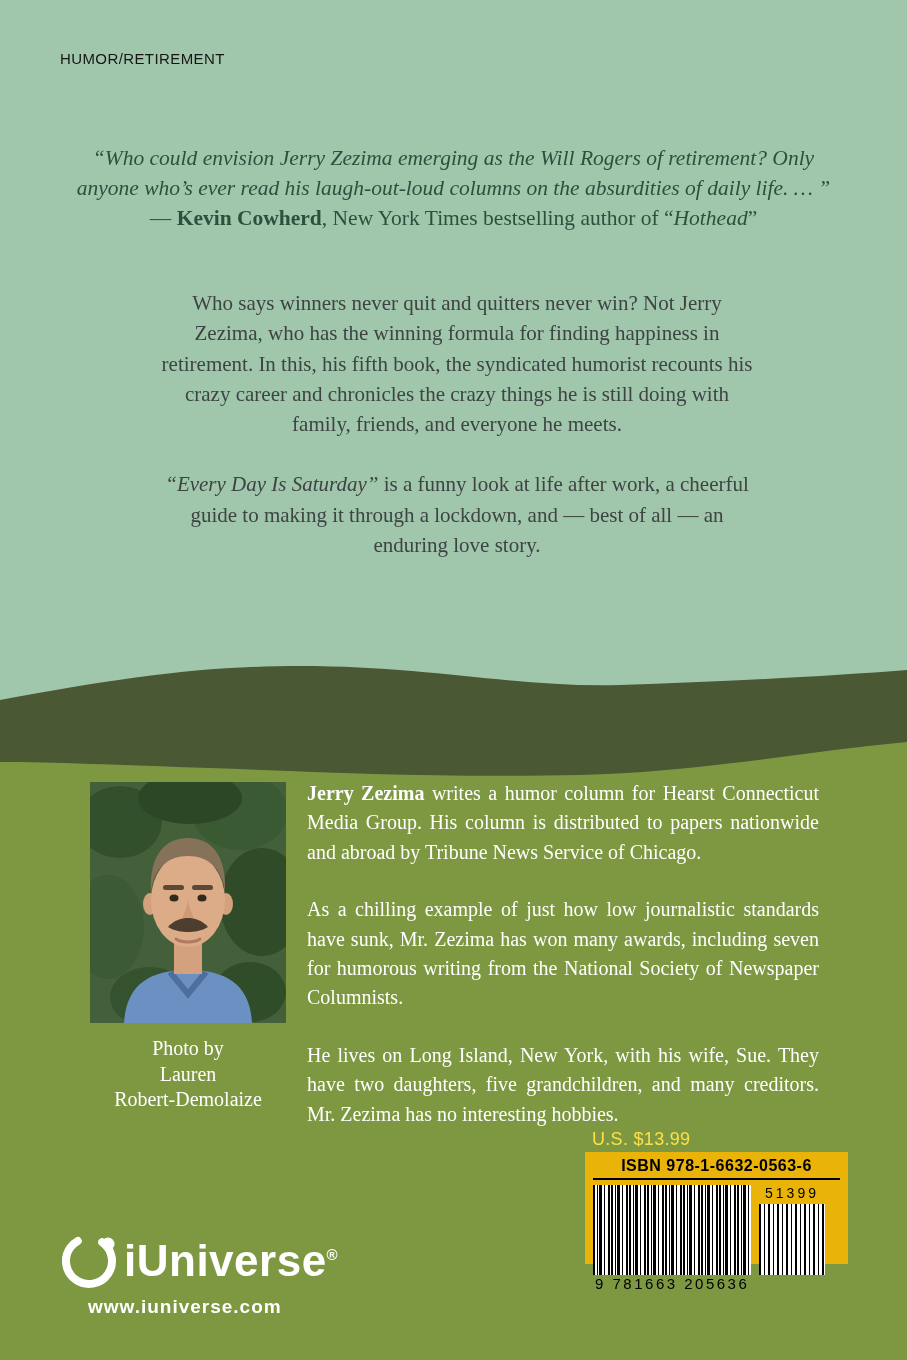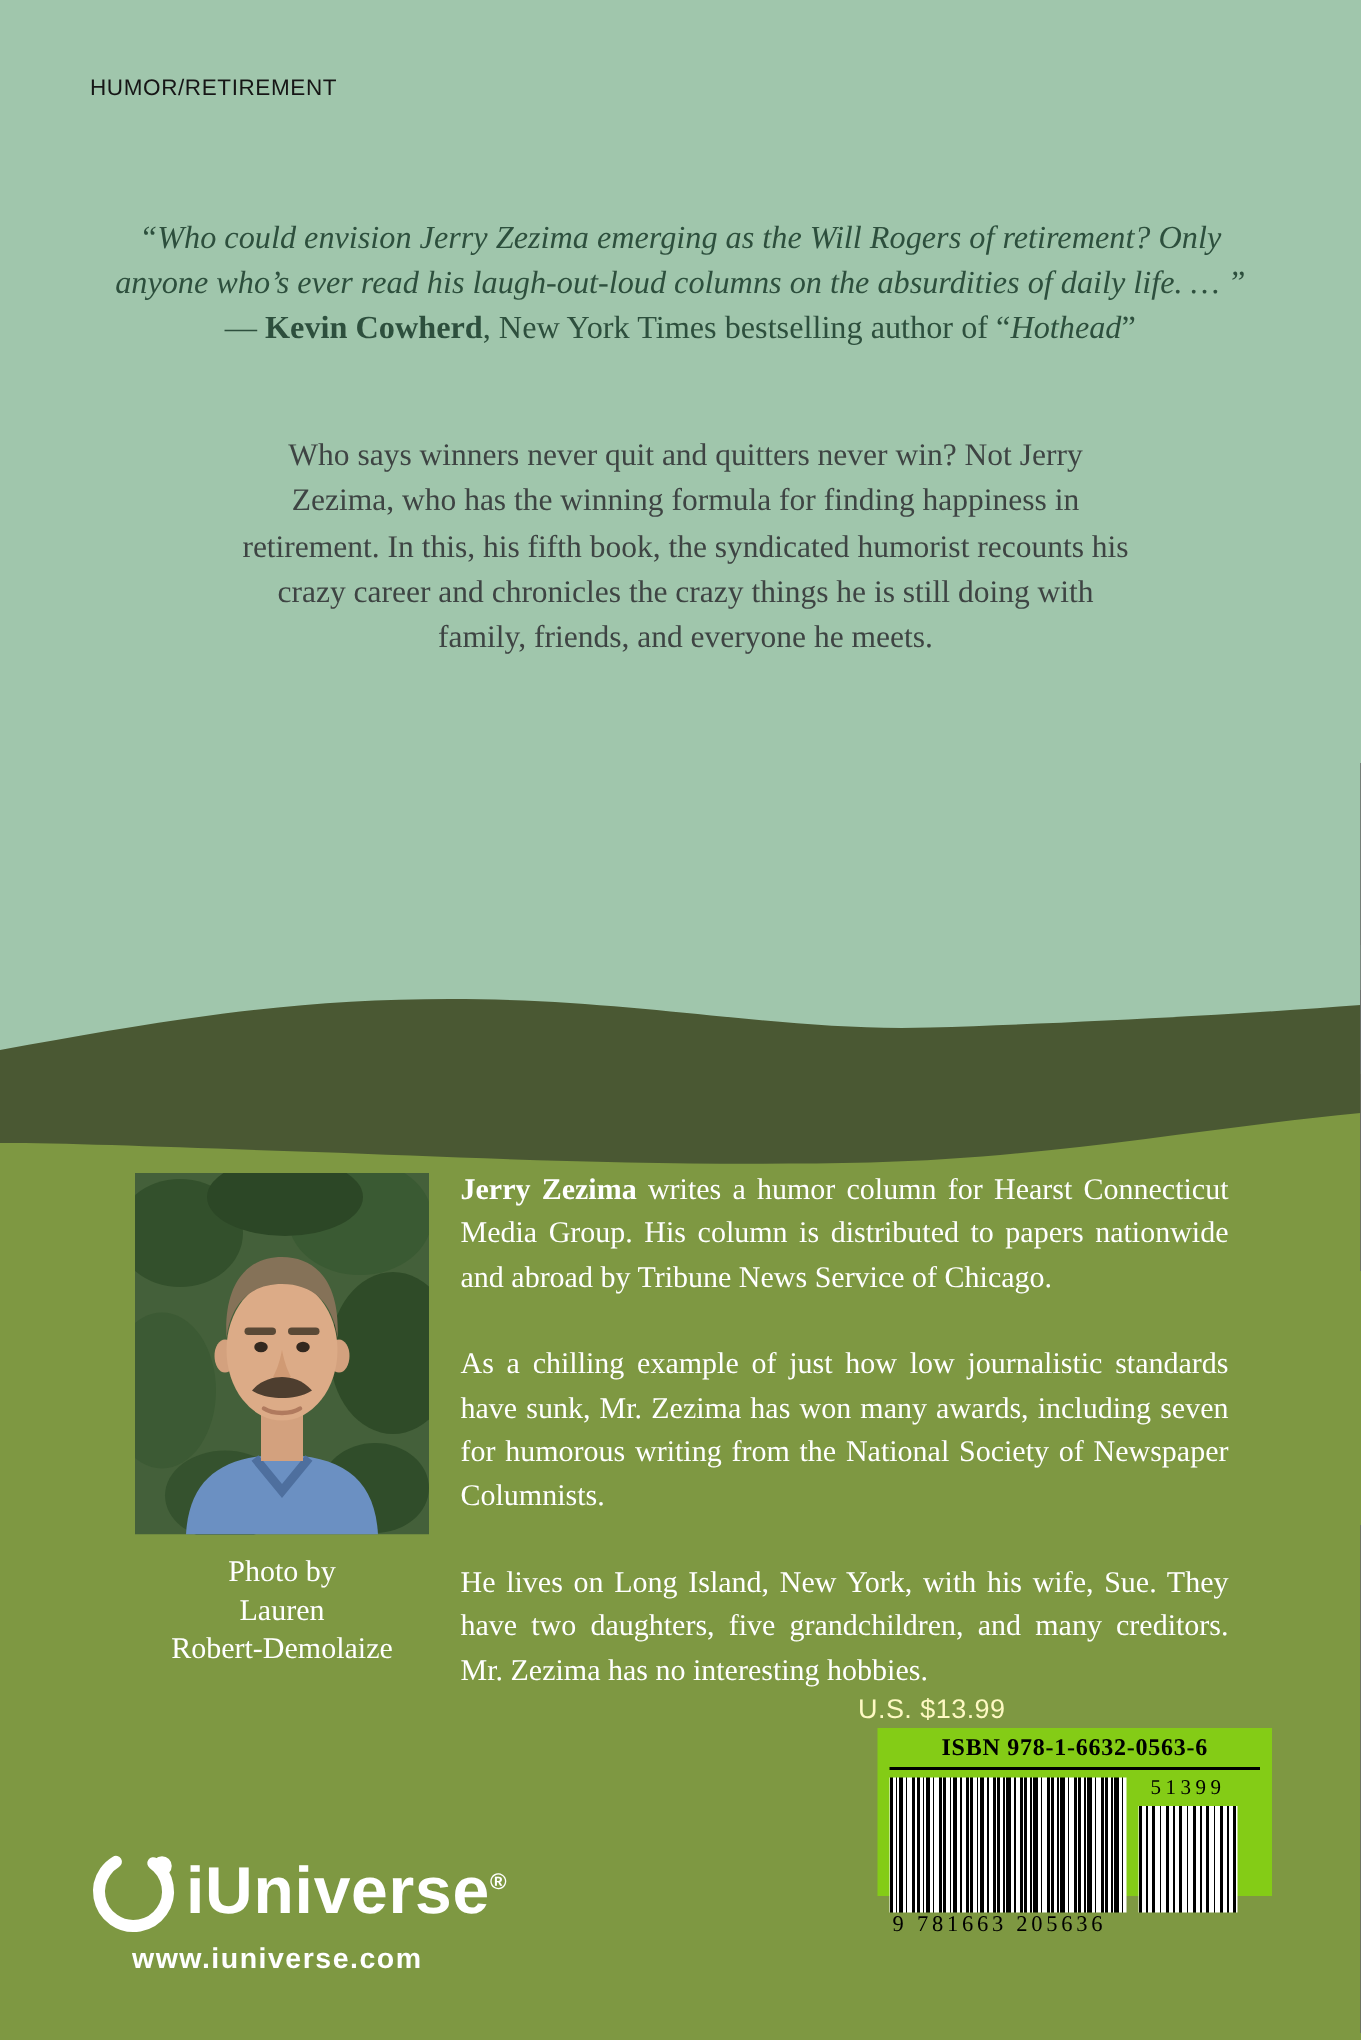--- a/index.html
+++ b/index.html
@@ -43,29 +43,29 @@
   .photo-credit span { display:block; }
 
   .bio {
     position:absolute; left:307px; top:779px; width:512px;
     color:#fff; font-size:20px; line-height:29.4px; text-align:justify;
   }
   .bio p { margin:0 0 28px 0; }
   .bio b { font-weight:bold; }
 
   .price {
-    position:absolute; left:572px; top:1129px;
-    font-family:"Liberation Sans", sans-serif; font-size:18px; color:#fef9c3;
+    position:absolute; left:592px; top:1129px;
+    font-family:"Liberation Sans", sans-serif; font-size:18px; color:#fde047;
     letter-spacing:.3px;
   }
 
   .barcode {
     position:absolute; left:585px; top:1152px; width:263px; height:112px;
-    background:#84cc16; box-sizing:border-box; padding:5px 8px 4px 8px;
-    font-family:Liberation Serif, serif; color:#000;
+    background:#eab308; box-sizing:border-box; padding:5px 8px 4px 8px;
+    font-family:Liberation Sans, sans-serif; color:#000;
   }
   .isbn { text-align:center; font-size:16px; font-weight:bold; letter-spacing:.5px; }
   .isbn-rule { height:2px; background:#000; margin-top:3px; }
   .bars-row { display:flex; margin-top:5px; height:90px; }
   .bars-main {
     width:158px; height:90px;
     background:repeating-linear-gradient(90deg,
       #000 0 2px, #fff 2px 4px, #000 4px 5px, #fff 5px 6px,
       #000 6px 9px, #fff 9px 11px, #000 11px 12px, #fff 12px 15px,
       #000 15px 17px, #fff 17px 18px);
@@ -107,20 +107,21 @@
   <div class="category">HUMOR/RETIREMENT</div>
 
   <div class="quote">
     <span class="q-line">“Who could envision Jerry Zezima emerging as the Will Rogers of retirement? Only</span>
     <span class="q-line">anyone who’s ever read his laugh-out-loud columns on the absurdities of daily life. … ”</span>
     <div class="attribution"><span>— </span><b>Kevin Cowherd</b><span>, New York Times bestselling author of “</span><i>Hothead</i><span>”</span></div>
   </div>
 
   <div class="synopsis">
     <p>Who says winners never quit and quitters never win? Not Jerry Zezima, who has the winning formula for finding happiness in retirement. In this, his fifth book, the syndicated humorist recounts his crazy career and chronicles the crazy things he is still doing with family, friends, and everyone he meets.</p>
+    <p><i>“Every Day Is Saturday”</i><span> is a funny look at life after work, a cheerful guide to making it through a lockdown, and — best of all — an enduring love story.</span></p>
   </div>
 
   <div class="photo">
     <svg width="196" height="241" viewBox="0 0 196 241" aria-hidden="true">
       <rect width="196" height="241" fill="#44603a"></rect>
       <ellipse cx="30" cy="40" rx="42" ry="36" fill="#33502c"></ellipse>
       <ellipse cx="150" cy="30" rx="48" ry="38" fill="#3a5a33"></ellipse>
       <ellipse cx="172" cy="120" rx="42" ry="54" fill="#2f4b28"></ellipse>
       <ellipse cx="18" cy="145" rx="36" ry="52" fill="#3c5a34"></ellipse>
       <ellipse cx="100" cy="16" rx="52" ry="26" fill="#2c4726"></ellipse>

